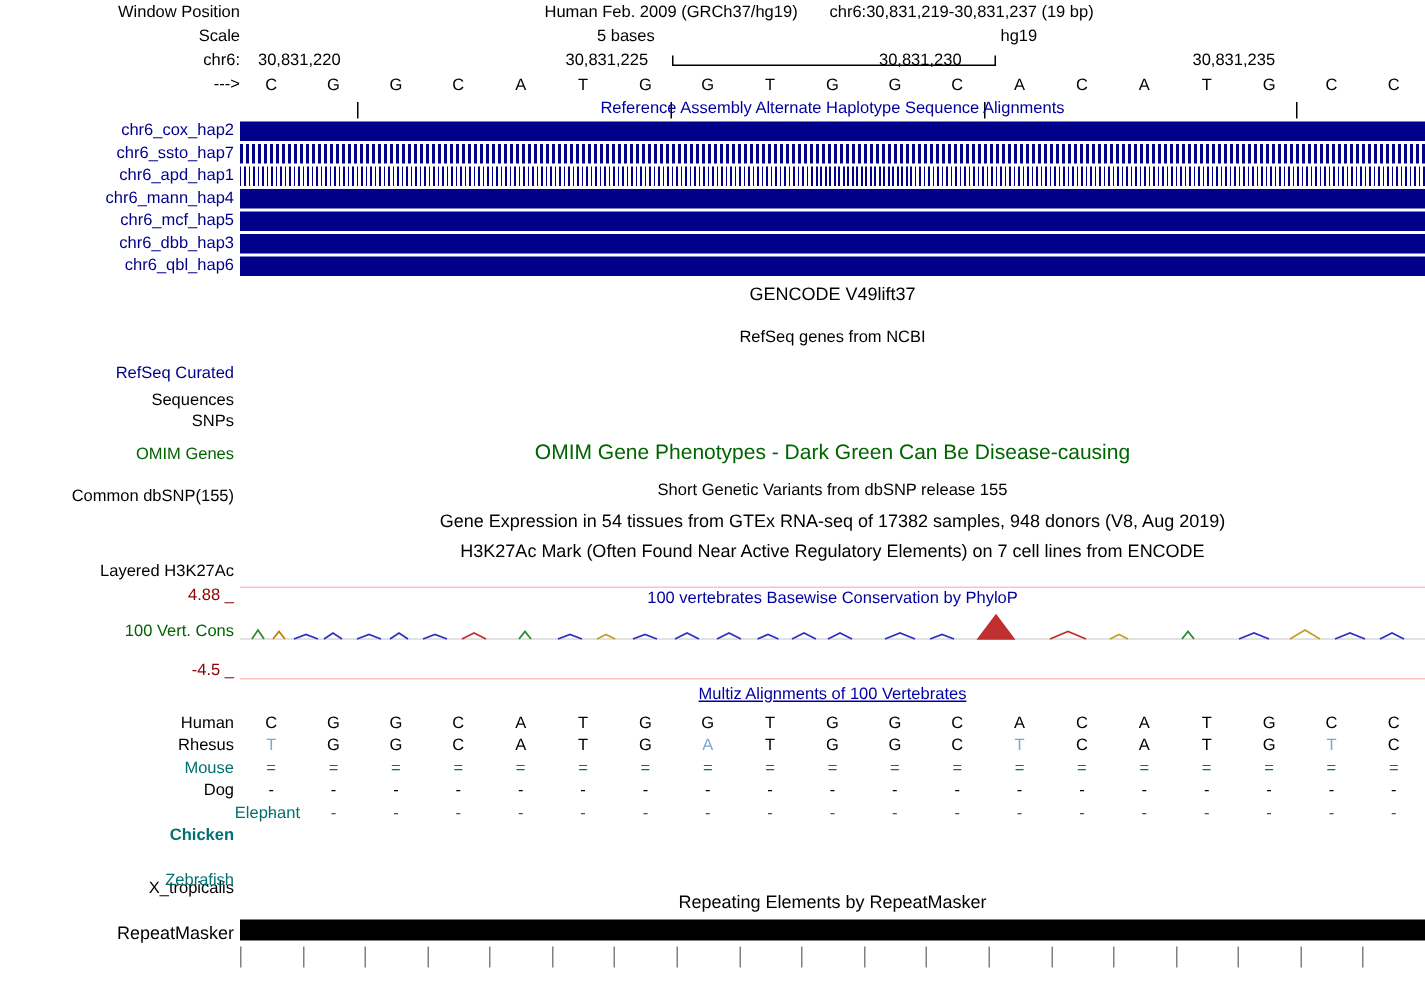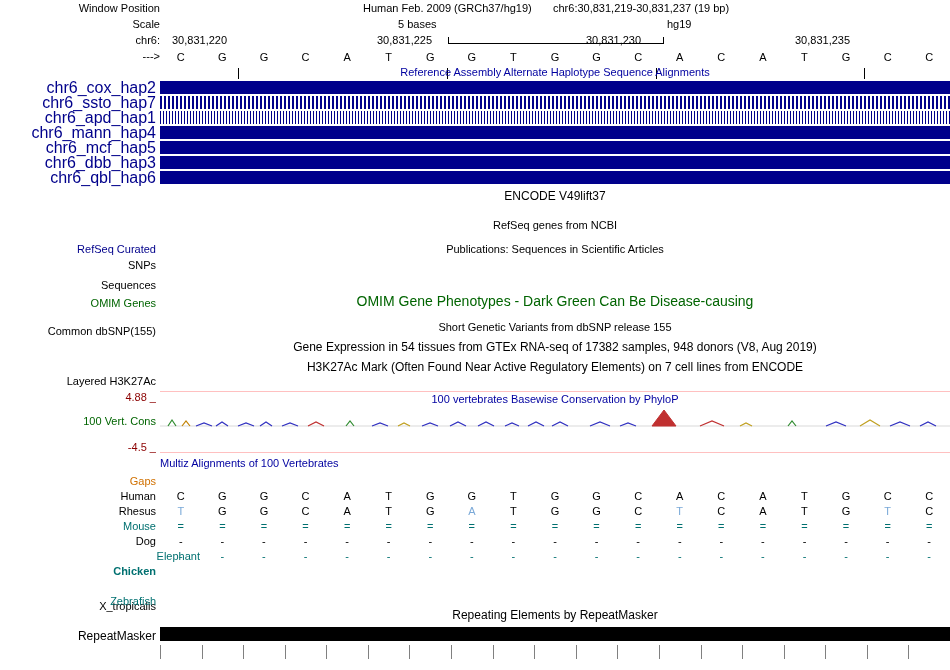--- a/index.html
+++ b/index.html
@@ -99,21 +99,21 @@
       repeating-linear-gradient(to right,
         #00008b 0px, #00008b 1px,
         #ffffff 1px, #ffffff 3px);
   }
   .hap-label {
     position: absolute;
     left: 0;
     top: 1px;
     width: 156px;
     text-align: right;
-    font-size: 16px;
+    font-size: 11px;
     line-height: 13px;
     color: #00008b;
   }
 
   
   .cons-wrap {
     position: relative;
     height: 62px;
   }
   .cons-box {
@@ -155,22 +155,24 @@
     top: 24px;
     color: #006400;
     font-size: 11px;
   }
 
   
   .mz-title {
     position: absolute;
     left: 160px;
     width: 790px;
+    text-align: center;
     color: #0000a0;
     font-size: 11px;
+    text-decoration: underline;
   }
   .mz-grid {
     position: relative;
   }
   .mz-row {
     position: relative;
     height: 15px;
   }
   .mz-name {
     position: absolute;
@@ -325,38 +327,37 @@
         <span class="hap-label">chr6_dbb_hap3</span>
         <span class="hap-bar"></span>
       </div>
       <div class="hap-row">
         <span class="hap-label">chr6_qbl_hap6</span>
         <span class="hap-bar"></span>
       </div>
     </div>
 
   <div style="position:relative; height:17px; margin-top:5px;">
-    <span class="section-title" style="top:0; font-size:12px;">ENCODE V49lift37</span>
+    <span class="section-title" style="top:0; font-size:12px;">GENCODE V49lift37</span>
   </div>
 
   <div style="position:relative; height:18px;margin-top:12px;">
     <span class="section-title" style="top:0;">RefSeq genes from NCBI</span>
   </div>
 
   <div style="position:relative; height:22px;">
     <span style="position:absolute; left:0; top:6px; width:156px; text-align:right; color:#00008b;">RefSeq Curated</span>
-    <span class="section-title" style="top:6px;">Publications: Sequences in Scientific Articles</span>
+  </div>
+
+  <div style="position:relative; height:16px;">
+    <span style="position:absolute; left:0; top:2px; width:156px; text-align:right;">Sequences</span>
   </div>
 
   <div style="position:relative; height:18px;">
     <span style="position:absolute; left:0; top:0; width:156px; text-align:right;">SNPs</span>
-  </div>
-
-  <div style="position:relative; height:16px;">
-    <span style="position:absolute; left:0; top:2px; width:156px; text-align:right;">Sequences</span>
   </div>
 
   <div style="position:relative; height:22px;">
     <span style="position:absolute; left:0; top:4px; width:156px; text-align:right; color:#006400;">OMIM Genes</span>
     <span class="section-title green" style="top:2px; font-size:14px;">OMIM Gene Phenotypes - Dark Green Can Be Disease-causing</span>
   </div>
 
   <div style="position:relative; height:26px;">
     <span style="position:absolute; left:0; top:10px; width:156px; text-align:right;">Common dbSNP(155)</span>
     <span class="section-title" style="top:6px;">Short Genetic Variants from dbSNP release 155</span>
@@ -407,23 +408,20 @@
     <span class="cons-title">100 vertebrates Basewise Conservation by PhyloP</span>
     <span class="cons-label-top">4.88 _</span>
     <span class="cons-label-mid">100 Vert. Cons</span>
     <span class="cons-label-bot">-4.5 _</span>
   </div>
 
   <div style="position:relative; height:18px; margin-top:4px;">
     <span class="mz-title" style="top:0;">Multiz Alignments of 100 Vertebrates</span>
   </div>
 
-  <div style="position:relative; height:14px;">
-    <span style="position:absolute; left:0; top:0; width:156px; text-align:right; color:#d07000;">Gaps</span>
-  </div>
 
   <div class="mz-grid" id="mz-grid">
       <div class="mz-row">
         <span class="mz-name" style="color: rgb(0, 0, 0);">Human</span>
         <span class="mz-cells">
           <span class="mz-cell" style="left: 0px; width: 41.5789px; color: rgb(0, 0, 0);">C</span>
           <span class="mz-cell" style="left: 41.5789px; width: 41.5789px; color: rgb(0, 0, 0);">G</span>
           <span class="mz-cell" style="left: 83.1579px; width: 41.5789px; color: rgb(0, 0, 0);">G</span>
           <span class="mz-cell" style="left: 124.737px; width: 41.5789px; color: rgb(0, 0, 0);">C</span>
           <span class="mz-cell" style="left: 166.316px; width: 41.5789px; color: rgb(0, 0, 0);">A</span>

